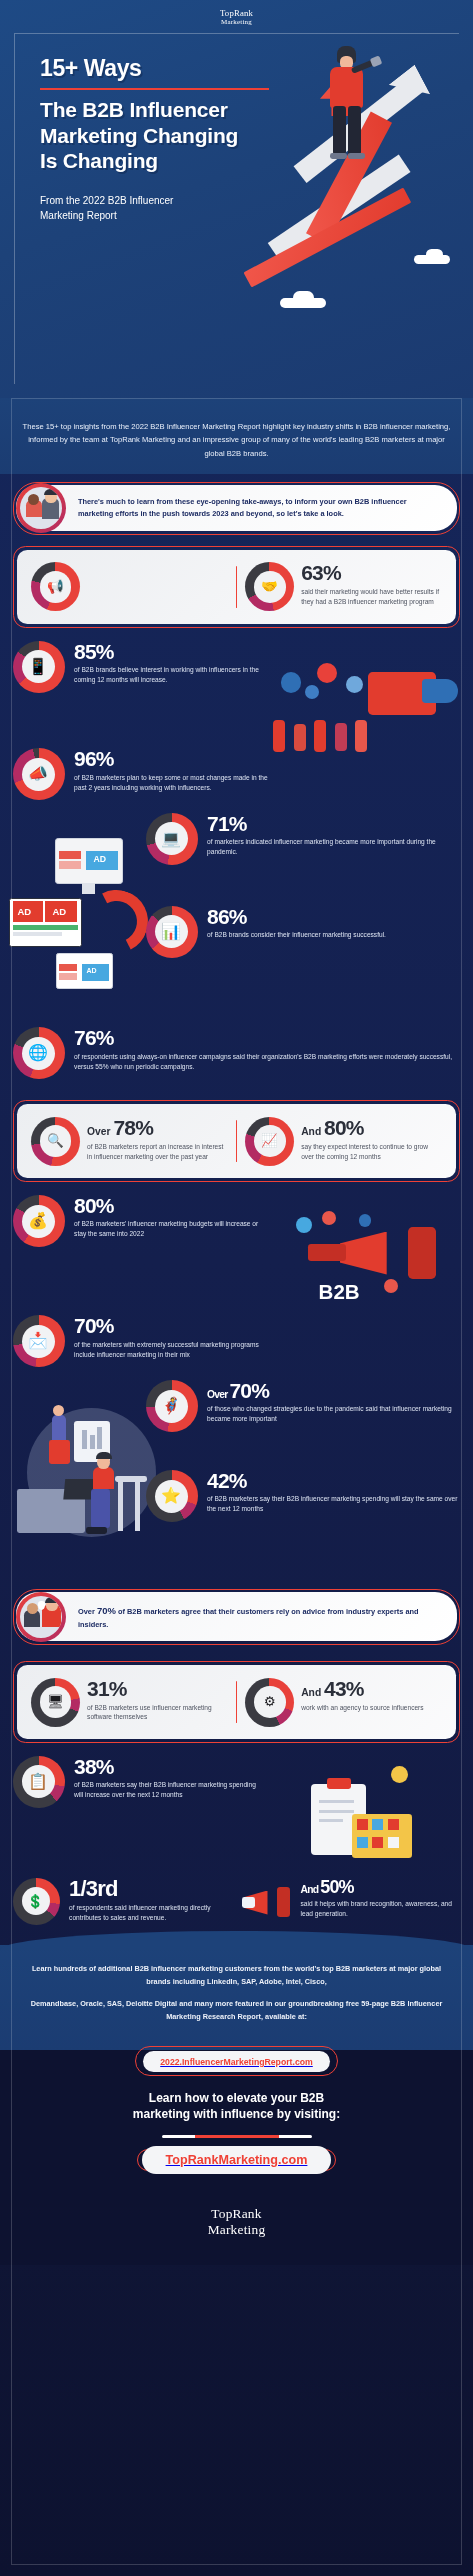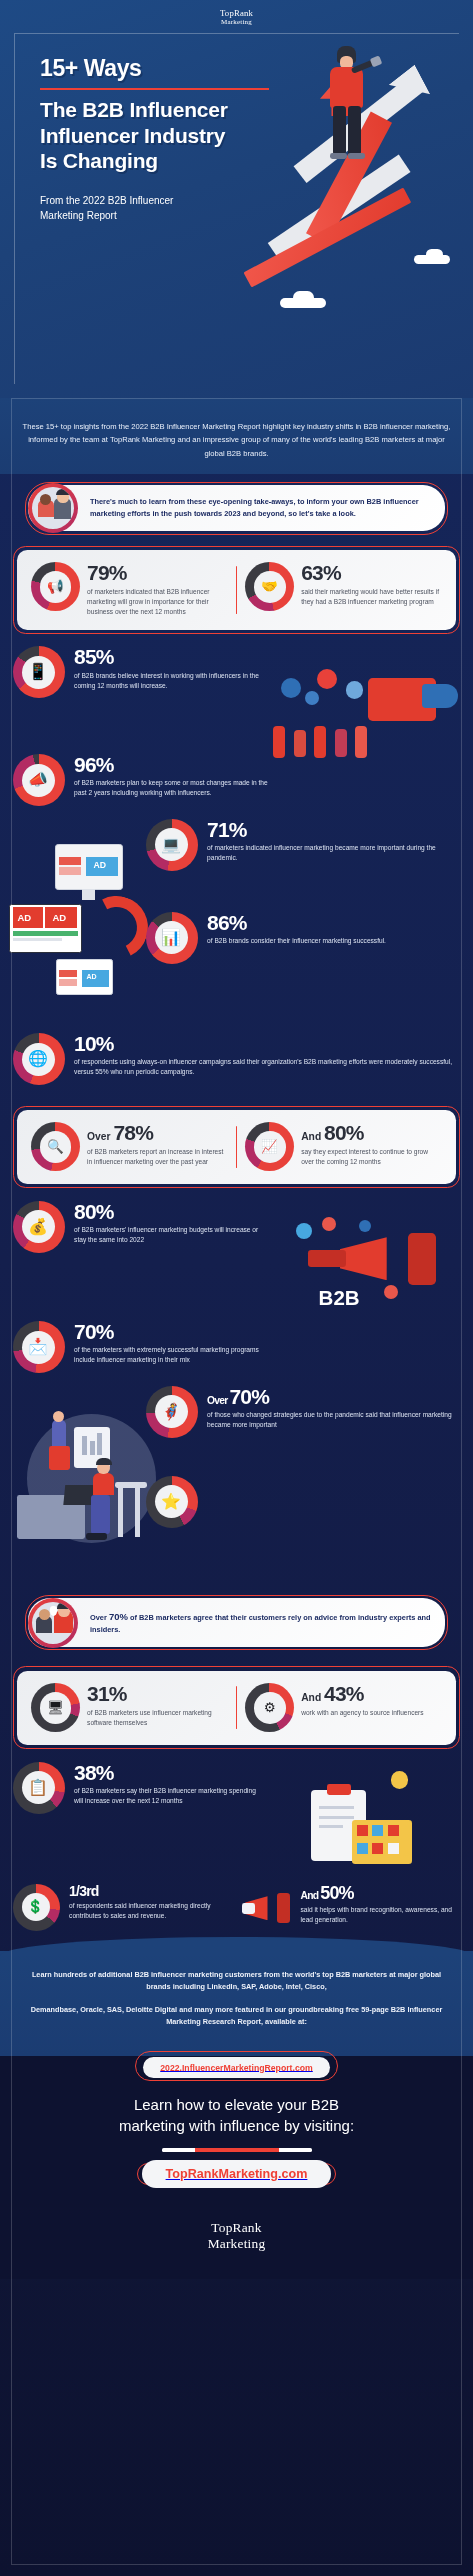--- a/index.html
+++ b/index.html
@@ -31,21 +31,21 @@
   .art-arrow { position:absolute; }
   .aw { background:#e8eaee; }
   .ar { background:linear-gradient(140deg,#f0564a,#e23c2e); }
   .cloud { position:absolute; background:#fff; border-radius:16px; }
   .figure { position:absolute; z-index:3; }
   .intro { padding:22px 22px 14px; text-align:center; color:#eaf0fb;
     font-size:7.6px; line-height:1.75; font-weight:500;
     background:linear-gradient(180deg,#1d4279,#1b3c72); }
   
   .wrap { padding:0 12.6px; }
-  .pill-card { position:relative; margin:8px 12px 0; }
+  .pill-card { position:relative; margin:8px 0 0; }
   .pill-outline { border:0.8px solid #ef4136; border-radius:24px; padding:2.4px; }
   .pill-inner { background:linear-gradient(135deg,#f4f5f7,#ffffff);
     border-radius:22px; padding:11px 14px 11px 62px; min-height:46px;
     display:flex; align-items:center; }
   .pill-text { color:#1d2c63; font-size:7.4px; line-height:1.6; font-weight:bold; }
   .avatar-ring { position:absolute; left:3.2px; top:50%; transform:translateY(-50%);
     width:50px; height:50px; border-radius:50%;
     background:linear-gradient(135deg,#e8413a,#b32b63); padding:4px; z-index:5; }
   .avatar-in { width:100%; height:100%; border-radius:50%; background:#dfe3ec;
     overflow:hidden; position:relative; }
@@ -82,21 +82,21 @@
     text-align:center; }
   .footer-band:before { content:""; position:absolute; left:0; right:0; top:-14px; height:19px;
     background:#1d4279; border-radius:50% 50% 0 0 / 100% 100% 0 0; }
   .f-text { color:#eef2fa; font-size:7.3px; line-height:1.75; font-weight:bold; }
   .f-gap { height:9.5px; }
   .btn-out { display:inline-block; border:0.8px solid #ef4136; border-radius:17.4px;
     padding:7px; margin-top:11px; }
   .btn-in { background:#f4f5f7; border-radius:15px; padding:5.5px 17.4px;
     color:#ef4136; font-size:8.7px; font-weight:bold; }
   .cta-zone { background:#0d1230; padding:4.7px 24px 27px; text-align:center; position:relative; }
-  .cta-head { color:#fff; font-size:15px; font-weight:normal; line-height:1.35; margin-top:14px; }
+  .cta-head { color:#fff; font-size:12px; font-weight:bold; line-height:1.35; margin-top:14px; }
   .tri-rule { margin:12.6px auto 11px; width:150px; height:3.2px; display:flex; border-radius:1.6px; overflow:hidden; }
   .tri-rule i { display:block; height:100%; }
   .btn-out-lg { display:inline-block; border:0.8px solid #ef4136; border-radius:20.5px;
     padding:3.2px; }
   .btn-in-lg { background:#f4f5f7; border-radius:17.4px; padding:7px 24px;
     color:#ef4136; font-size:12.6px; font-weight:bold; }
   .logo-bottom { margin-top:35px; color:#fff; font-family:"Liberation Serif", serif;
     font-size:13.4px; line-height:1.2; letter-spacing:0.2px; }
   .page-border { position:absolute; left:11px; top:398px; right:11px; bottom:11px;
     border:0.8px solid rgba(255,255,255,.18); pointer-events:none; z-index:9; }
@@ -137,21 +137,21 @@
       <div style="position:absolute;left:17.4px;top:60px;width:12.6px;height:49px;background:#222634;border-radius:3.2px;"></div>
       <div style="position:absolute;left:32px;top:60px;width:12.6px;height:49px;background:#222634;border-radius:3.2px;"></div>
       <div style="position:absolute;left:14px;top:107px;width:17.4px;height:6.3px;background:#6d768c;border-radius:2.4px;"></div>
       <div style="position:absolute;left:32px;top:107px;width:17.4px;height:6.3px;background:#6d768c;border-radius:2.4px;"></div>
     </div>
 
     <div class="hero-inner">
       <div class="h1">15+ Ways</div>
       <div class="rule"></div>
       <div class="h2">The B2B Influencer</div>
-      <div class="h2">Influencer Industry</div>
+      <div class="h2">Marketing Changing</div>
       <div class="h2">Is Changing</div>
       <div class="h3">From the 2022 B2B Influencer</div>
       <div class="h3" style="margin-top:0">Marketing Report</div>
     </div>
   </div>
 
   <div class="intro">These 15+ top insights from the 2022 B2B Influencer Marketing Report highlight key industry shifts in B2B influencer marketing, informed by the team at TopRank Marketing and an impressive group of many of the world's leading B2B marketers at major global B2B brands.</div>
 
   <div class="page-border"></div>
 
@@ -174,24 +174,20 @@
       </div>
     </div>
 
     <div class="card2">
       <div class="card2-in">
         <div class="col">
           <div class="donut" style="background:conic-gradient(from 0deg,#e8413a 0deg 200deg,#b32b63 200deg 284deg,#3b3b42 284deg 360deg);">
             <div class="hole">
                 <span class="ico ico-sm">📢</span>
               </div>
-          </div>
-          <div class="stat-txt">
-            <div class="pct-dark"><span class="pre"></span><span>79%</span></div>
-            <div class="desc-dark">of marketers indicated that B2B influencer marketing will grow in importance for their business over the next 12 months</div>
           </div>
         </div>
         <div class="divider"></div>
         <div class="col">
           <div class="donut" style="background:conic-gradient(from 0deg,#e8413a 0deg 170deg,#b32b63 170deg 240deg,#3b3b42 240deg 360deg);">
             <div class="hole">
                 <span class="ico ico-sm">🤝</span>
               </div>
           </div>
           <div class="stat-txt">
@@ -291,21 +287,21 @@
       </div>
     </div>
 
     <div class="statrow" style="margin-top:17.4px;">
       <div class="donut-dark" style="background:conic-gradient(from 0deg,#e8413a 0deg 200deg,#b32b63 200deg 290deg,#3b3b42 290deg 360deg);">
         <div class="hole">
             <span class="ico">🌐</span>
           </div>
       </div>
       <div class="stat-txt">
-        <div class="pct-light"><span class="pre"></span><span>10%</span></div>
+        <div class="pct-light"><span class="pre"></span><span>76%</span></div>
         <div class="desc-light">of respondents using always-on influencer campaigns said their organization's B2B marketing efforts were moderately successful, versus 55% who run periodic campaigns.</div>
       </div>
     </div>
 
     <div class="card2" style="margin-top:20.5px;">
       <div class="card2-in">
         <div class="col">
           <div class="donut" style="background:conic-gradient(from 0deg,#e8413a 0deg 190deg,#b32b63 190deg 262deg,#3b3b42 262deg 360deg);">
             <div class="hole">
                 <span class="ico ico-sm">🔍</span>
@@ -402,20 +398,24 @@
           <div class="desc-light">of those who changed strategies due to the pandemic said that influencer marketing became more important</div>
         </div>
       </div>
 
       <div class="statrow" style="margin-left:133px;margin-top:38px;">
         <div class="donut-dark" style="background:conic-gradient(from 0deg,#e8413a 0deg 110deg,#b32b63 110deg 152deg,#3b3b42 152deg 360deg);">
           <div class="hole">
               <span class="ico">⭐</span>
             </div>
         </div>
+        <div class="stat-txt">
+          <div class="pct-light"><span class="pre"></span><span>42%</span></div>
+          <div class="desc-light">of B2B marketers say their B2B influencer marketing spending will stay the same over the next 12 months</div>
+        </div>
       </div>
     </div>
 
     <div class="pill-card" style="margin-top:16px;">
       <div class="avatar-ring">
         <div class="avatar-in">
           <div style="position:absolute;left:4.7px;top:14px;width:16px;height:17.4px;background:#3d4252;border-radius:5.5px 5.5px 0 0;"></div>
           <div style="position:absolute;left:7px;top:7px;width:11px;height:11px;background:#d39b72;border-radius:5.5px;"></div>
           <div style="position:absolute;left:22px;top:9.5px;width:19px;height:22px;background:#e23c2e;border-radius:5.5px 5.5px 0 0;"></div>
           <div style="position:absolute;left:26px;top:3.2px;width:12px;height:12px;background:#f0b99a;border-radius:5.5px;"></div>
@@ -488,21 +488,21 @@
     </div>
 
     <div style="display:flex;gap:11px;margin-top:19px;">
       <div class="statrow" style="flex:1;margin-top:0;">
         <div class="donut-dark" style="width:47px;height:47px;background:conic-gradient(from 0deg,#e8413a 0deg 96deg,#b32b63 96deg 130deg,#3b3b42 130deg 360deg);">
           <div class="hole">
               <span class="ico ico-sm">💲</span>
             </div>
         </div>
         <div class="stat-txt">
-          <div class="pct-light" style="font-size:14px;"><span class="pre"></span><span>1/3rd</span></div>
+          <div class="pct-light" style="font-size:22px;"><span class="pre"></span><span>1/3rd</span></div>
           <div class="desc-light">of respondents said influencer marketing directly contributes to sales and revenue.</div>
         </div>
       </div>
       <div class="statrow" style="flex:1;margin-top:0;">
         <div class="sect-art" style="position:relative;flex:0 0 auto;width:49px;height:47px;">
           <div style="position:absolute;left:3.2px;top:12.6px;width:36px;height:24px;background:#e23c2e;
                clip-path:polygon(0 26%,62% 0,62% 100%,0 74%);"></div>
           <div style="position:absolute;left:35px;top:9.5px;width:12.6px;height:30px;background:#c32f24;border-radius:3.2px;"></div>
           <div style="position:absolute;left:0px;top:19px;width:12.6px;height:11px;background:#f1f3f8;border-radius:2.4px;"></div>
         </div>

